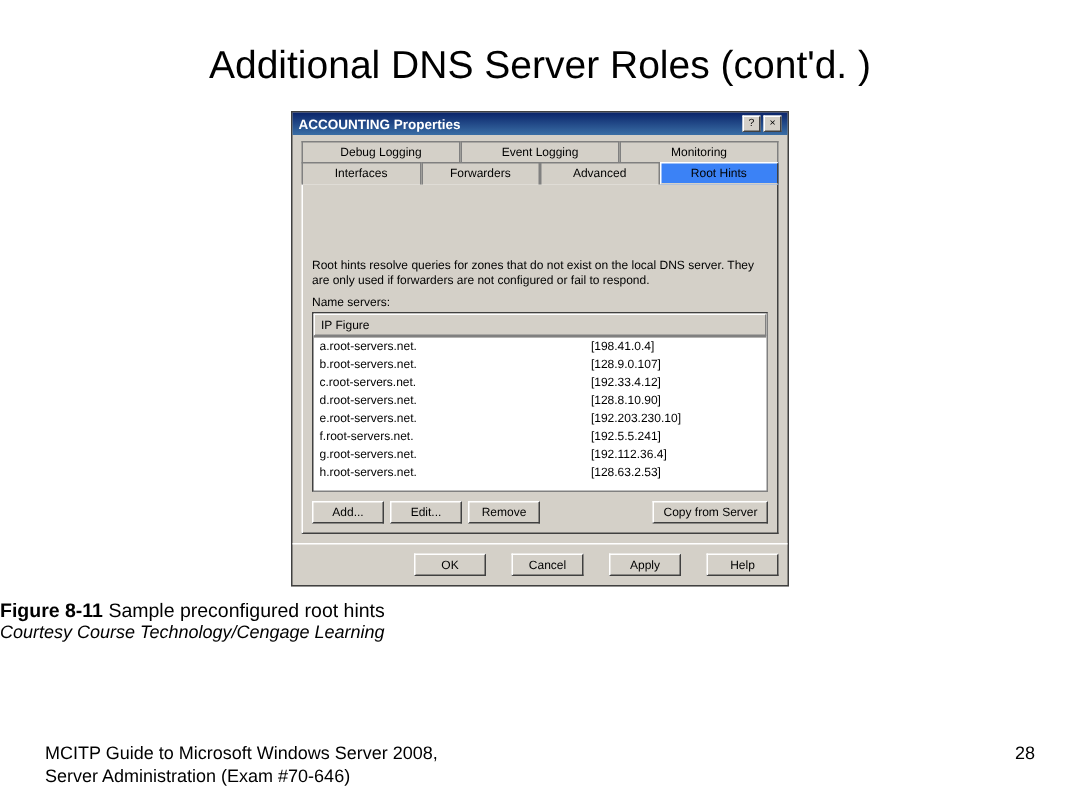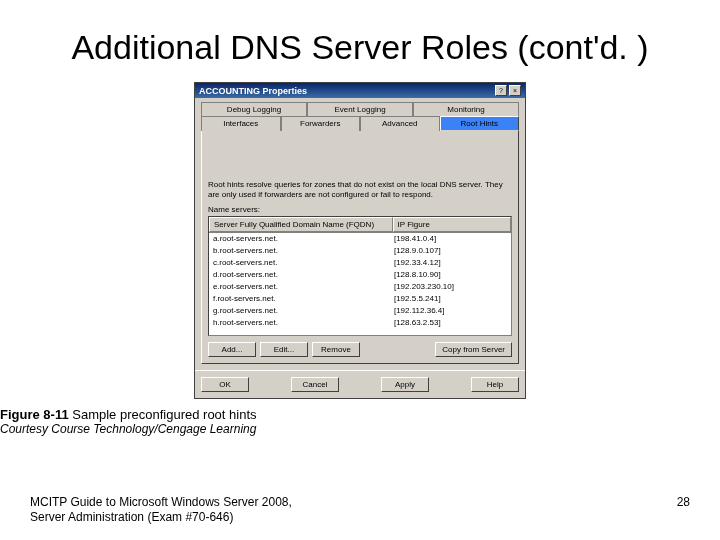--- a/index.html
+++ b/index.html
@@ -5,21 +5,21 @@
   * { box-sizing: border-box; }
   body {
     margin: 0;
     width: 720px;
     height: 540px;
     background: #fff;
     font-family: Arial, sans-serif;
     position: relative;
   }
   .page-title {
-    font-size: 34px;
+    font-size: 26px;
     text-align: center;
     padding: 28px 20px 10px 20px;
     font-weight: normal;
   }
   .dialog {
     width: 332px;
     margin: 5px auto 0 auto;
     background: #d4d0c8;
     border: 1px solid #404040;
     font-family: Tahoma, Arial, sans-serif;
@@ -117,22 +117,22 @@
     border-bottom-color:#404040;
     padding: 2px 6px;
     font-size: 8px;
     min-width: 48px;
     text-align: center;
   }
   .btn-row { display: flex; gap: 4px; margin-top: 6px; }
   .btn-row .spacer { flex:1; }
   .dlg-buttons {
     display: flex;
-    gap: 0;
-    justify-content: space-between;
+    gap: 17px;
+    justify-content: flex-end;
     padding: 6px;
     border-top: 1px solid #fff;
   }
   .caption {
     text-align: left;
     margin-top: 8px;
   }
   .caption-main { font-size: 13px; }
   .caption-main b { font-weight: bold; }
   .caption-sub { font-style: italic; font-size: 12px; }
@@ -172,21 +172,20 @@
         <div class="tab">Forwarders</div>
         <div class="tab">Advanced</div>
         <div class="tab active">Root Hints</div>
       </div>
     </div>
     <div class="tab-panel">
       <div class="desc">Root hints resolve queries for zones that do not exist on the local DNS server. They are only used if forwarders are not configured or fail to respond.</div>
       <div class="label">Name servers:</div>
       <div class="listbox">
         <div class="list-header">
-          <div class="col-name">Server Fully Qualified Domain Name (FQDN)</div>
           <div class="col-ip">IP Figure</div>
         </div>
         <div class="list-rows" id="rows">
             <div class="row">
               <div class="col-name">a.root-servers.net.</div>
               <div class="col-ip">[198.41.0.4]</div>
             </div>
             <div class="row">
               <div class="col-name">b.root-servers.net.</div>
               <div class="col-ip">[128.9.0.107]</div>

